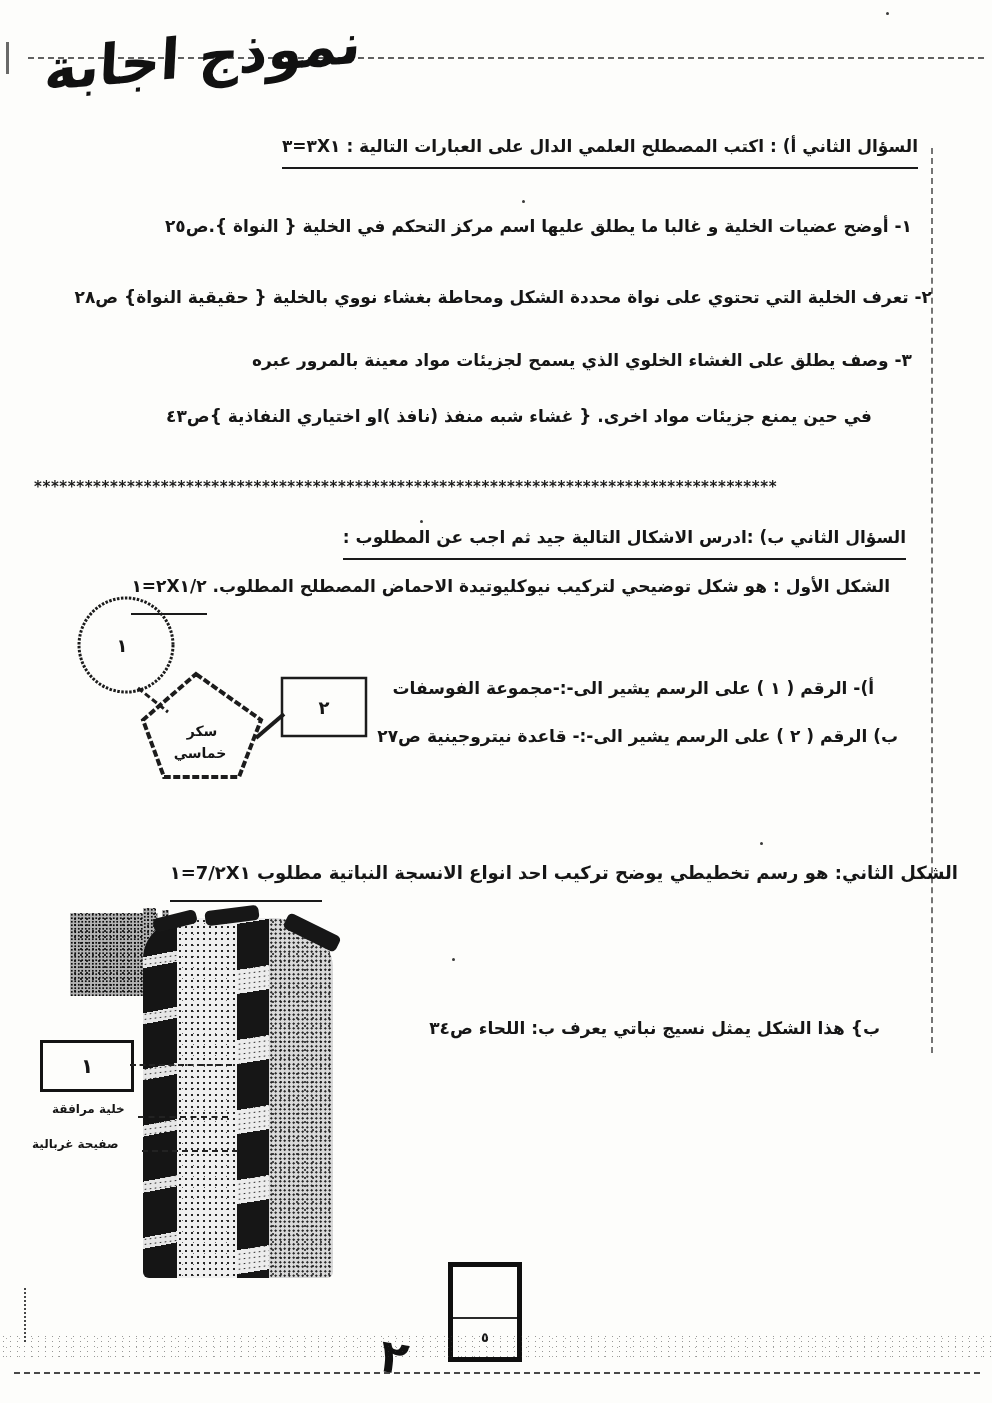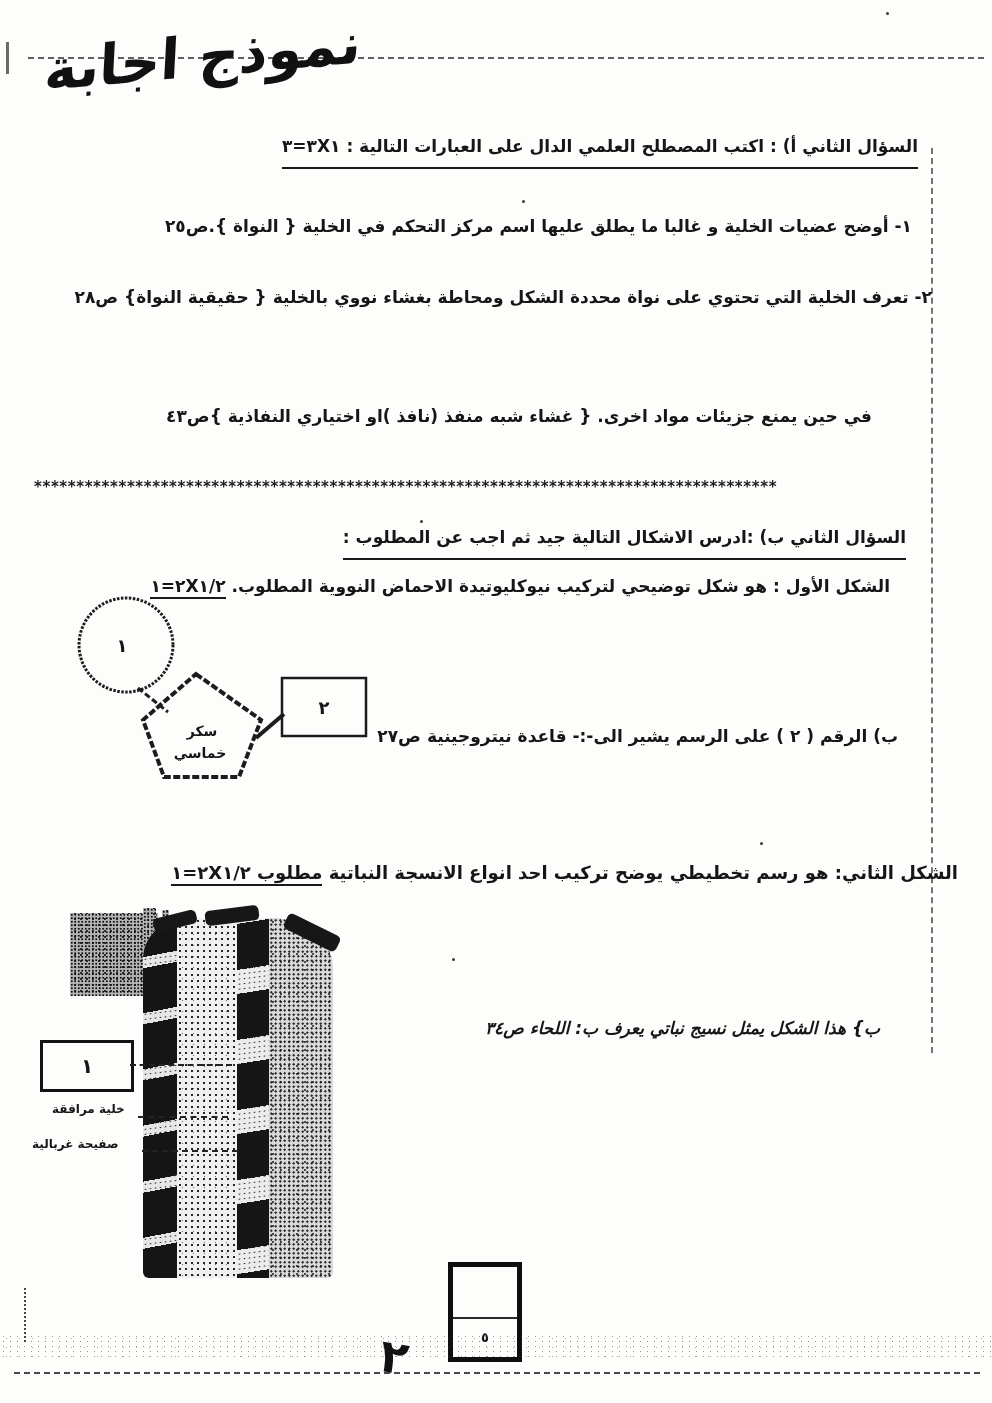--- a/index.html
+++ b/index.html
@@ -1,20 +1,20 @@
 <!DOCTYPE html>
 <html lang="ar"><head>
 <meta charset="utf-8">
 <style>
   html,body{margin:0;padding:0;background:#d8d8d8;}
   .page{position:relative;width:992px;height:1403px;background:#fdfdfb;overflow:hidden;
         font-family:"DejaVu Sans",sans-serif;color:#161616;}
   .line{position:absolute;direction:rtl;white-space:nowrap;font-weight:bold;font-size:17px;}
   .u{border-bottom:2px solid #1a1a1a;padding-bottom:11px;}
-  .uspan{border-bottom:2px solid #1a1a1a;padding-bottom:1px;}
+  .uspan{border-bottom:2px solid #1a1a1a;padding-bottom:17px;}
 
   .hand-title{position:absolute;left:44px;top:24px;font-size:56px;font-weight:bold;
         transform:rotate(-5deg) skewX(-8deg);letter-spacing:2px;color:#111;}
   .hand-2{position:absolute;left:380px;top:1330px;font-size:46px;font-weight:bold;
         transform:rotate(9deg);color:#111;}
 
   .rule-top{position:absolute;left:28px;top:57px;width:956px;border-top:2px dashed #3b3b3b;opacity:.8;}
   .tick-tl{position:absolute;left:6px;top:42px;height:32px;border-left:3px solid #2a2a2a;opacity:.7;}
   .dot-right{position:absolute;left:931px;top:148px;height:905px;border-left:2px dashed #474747;opacity:.75;}
   .dot-left-b{position:absolute;left:24px;top:1288px;height:54px;border-left:2px dotted #474747;}
@@ -88,48 +88,50 @@
   <div class="sp" style="left:522px;top:200px"></div>
   <div class="sp" style="left:420px;top:520px"></div>
   <div class="sp" style="left:760px;top:842px"></div>
   <div class="sp" style="left:452px;top:958px"></div>
 
   <div class="hand-title">نموذج اجابة</div>
 
   <div class="line u" style="top:136px;right:74px;">السؤال الثاني أ) : اكتب المصطلح العلمي الدال على العبارات التالية : ٣X١=٣</div>
   <div class="line" style="top:216px;right:80px;">١- أوضح عضيات الخلية و غالبا ما يطلق عليها اسم مركز التحكم في الخلية {  النواة }.ص٢٥</div>
   <div class="line" style="top:287px;right:60px;">٢- تعرف الخلية التي تحتوي على نواة محددة الشكل ومحاطة بغشاء نووي بالخلية {  حقيقية النواة} ص٢٨</div>
+  <div class="line" style="top:350px;right:80px;">٣- وصف يطلق على الغشاء الخلوي الذي يسمح لجزيئات مواد معينة بالمرور عبره</div>
   <div class="line" style="top:406px;right:120px;">في حين يمنع جزيئات مواد اخرى.   { غشاء شبه منفذ (نافذ )او اختياري النفاذية }ص٤٣</div>
 
   <div class="sep">****************************************************************************************</div>
 
   <div class="line u" style="top:527px;right:86px;">السؤال الثاني ب) :ادرس الاشكال التالية جيد ثم اجب عن المطلوب :</div>
 
   <div class="line" style="top:576px;right:102px;">
-    <span>الشكل الأول : هو شكل توضيحي لتركيب نيوكليوتيدة الاحماض النووية المطلوب.</span>
+    <span>الشكل الأول : هو شكل توضيحي لتركيب نيوكليوتيدة الاحماض المصطلح المطلوب.</span>
     <span class="uspan">٢X١/٢=١</span>
   </div>
 
   <svg class="fig1-svg" viewBox="0 0 320 212">
     <circle class="sk" cx="70" cy="53" r="47" stroke-width="3" stroke-dasharray="2.5 1.5"></circle>
     <text class="svgt" x="66" y="60" font-size="18" text-anchor="middle">١</text>
     <line class="sk" x1="82" y1="96" x2="112" y2="120" stroke-width="3" stroke-dasharray="6 3"></line>
     <polygon class="sk" points="140,82 205,128 183,185 108,185 87,128" stroke-width="4" stroke-dasharray="7 2.5"></polygon>
     <text class="svgt" x="146" y="144" font-size="14" text-anchor="middle">سكر</text>
     <text class="svgt" x="144" y="166" font-size="14" text-anchor="middle">خماسي</text>
     <line class="sk" x1="200" y1="146" x2="228" y2="122" stroke-width="4"></line>
     <rect class="sk" x="226" y="86" width="84" height="58" stroke-width="2.5"></rect>
     <text class="svgt" x="268" y="122" font-size="18" text-anchor="middle">٢</text>
   </svg>
 
+  <div class="line" style="top:678px;right:118px;">أ)- الرقم ( ١ ) على الرسم يشير الى-:-مجموعة الفوسفات</div>
   <div class="line" style="top:726px;right:94px;">ب) الرقم ( ٢ ) على الرسم يشير الى-:- قاعدة نيتروجينية  ص٢٧</div>
 
   <div class="line" style="top:862px;right:34px;font-size:18px;">
     <span>الشكل الثاني: هو رسم تخطيطي يوضح تركيب احد انواع الانسجة النباتية </span>
-    <span class="uspan">مطلوب ٢X١/٢=١</span>
+    <span class="uspan">مطلوب ٢X١/7=١</span>
   </div>
 
   <div class="tissue">
     <div class="tz nz-dark" style="left:35px;top:5px;width:88px;height:83px;"></div>
     <div class="tz nz-dark" style="left:108px;top:0;width:13px;height:92px;"></div>
     <div class="tz nz-dark" style="left:127px;top:2px;width:7px;height:98px;"></div>
     <div class="t-col">
       <div class="t-strip-left"></div>
       <div class="t-strip-mid nz-light"></div>
       <div class="t-strip-inner"></div>
@@ -142,21 +144,21 @@
 
   <div class="lblbox">
     <span>١</span>
   </div>
   <div class="leader leader1"></div>
   <div class="tlabel" style="left:52px;top:1102px;">خلية مرافقة</div>
   <div class="leader leader2"></div>
   <div class="tlabel" style="left:32px;top:1137px;text-align:center;">صفيحة غربالية</div>
   <div class="leader leader3"></div>
 
-  <div class="line" style="top:1018px;right:112px;font-style:italic;">ب} هذا الشكل يمثل نسيج نباتي يعرف ب: اللحاء  ص٣٤</div>
+  <div class="line" style="top:1018px;right:112px;">ب} هذا الشكل يمثل نسيج نباتي يعرف ب: اللحاء  ص٣٤</div>
 
   <div class="score-box">
     <div class="score-top"></div>
     <div class="score-bottom">
       <span>٥</span>
     </div>
   </div>
   <div class="hand-2">٢</div>
   <div class="bottom-noise"></div>
   <div class="rule-bottom"></div>

